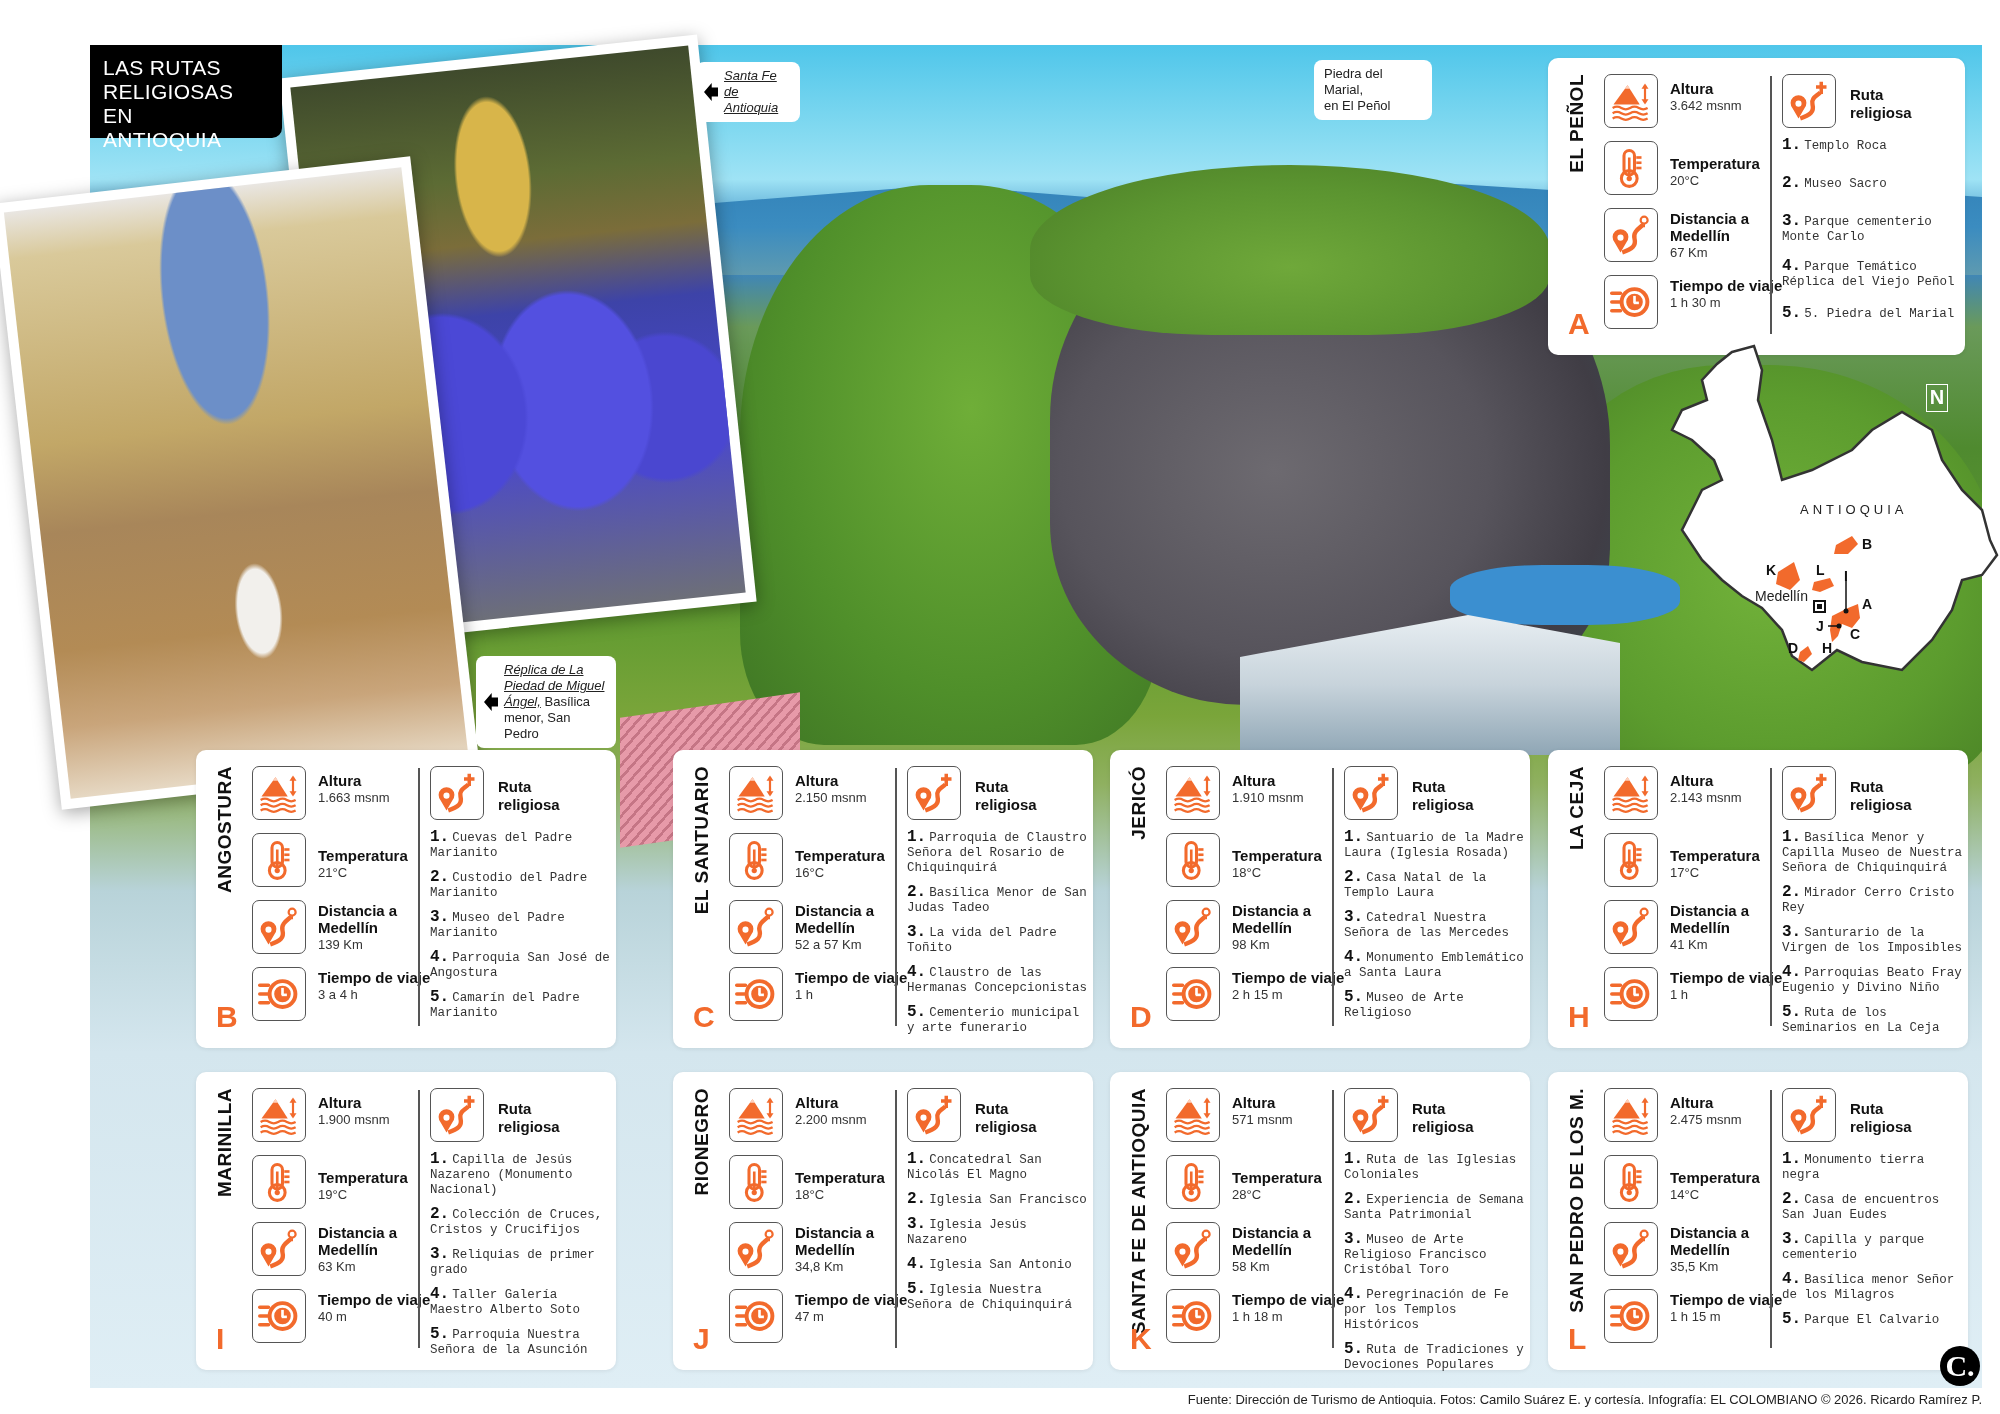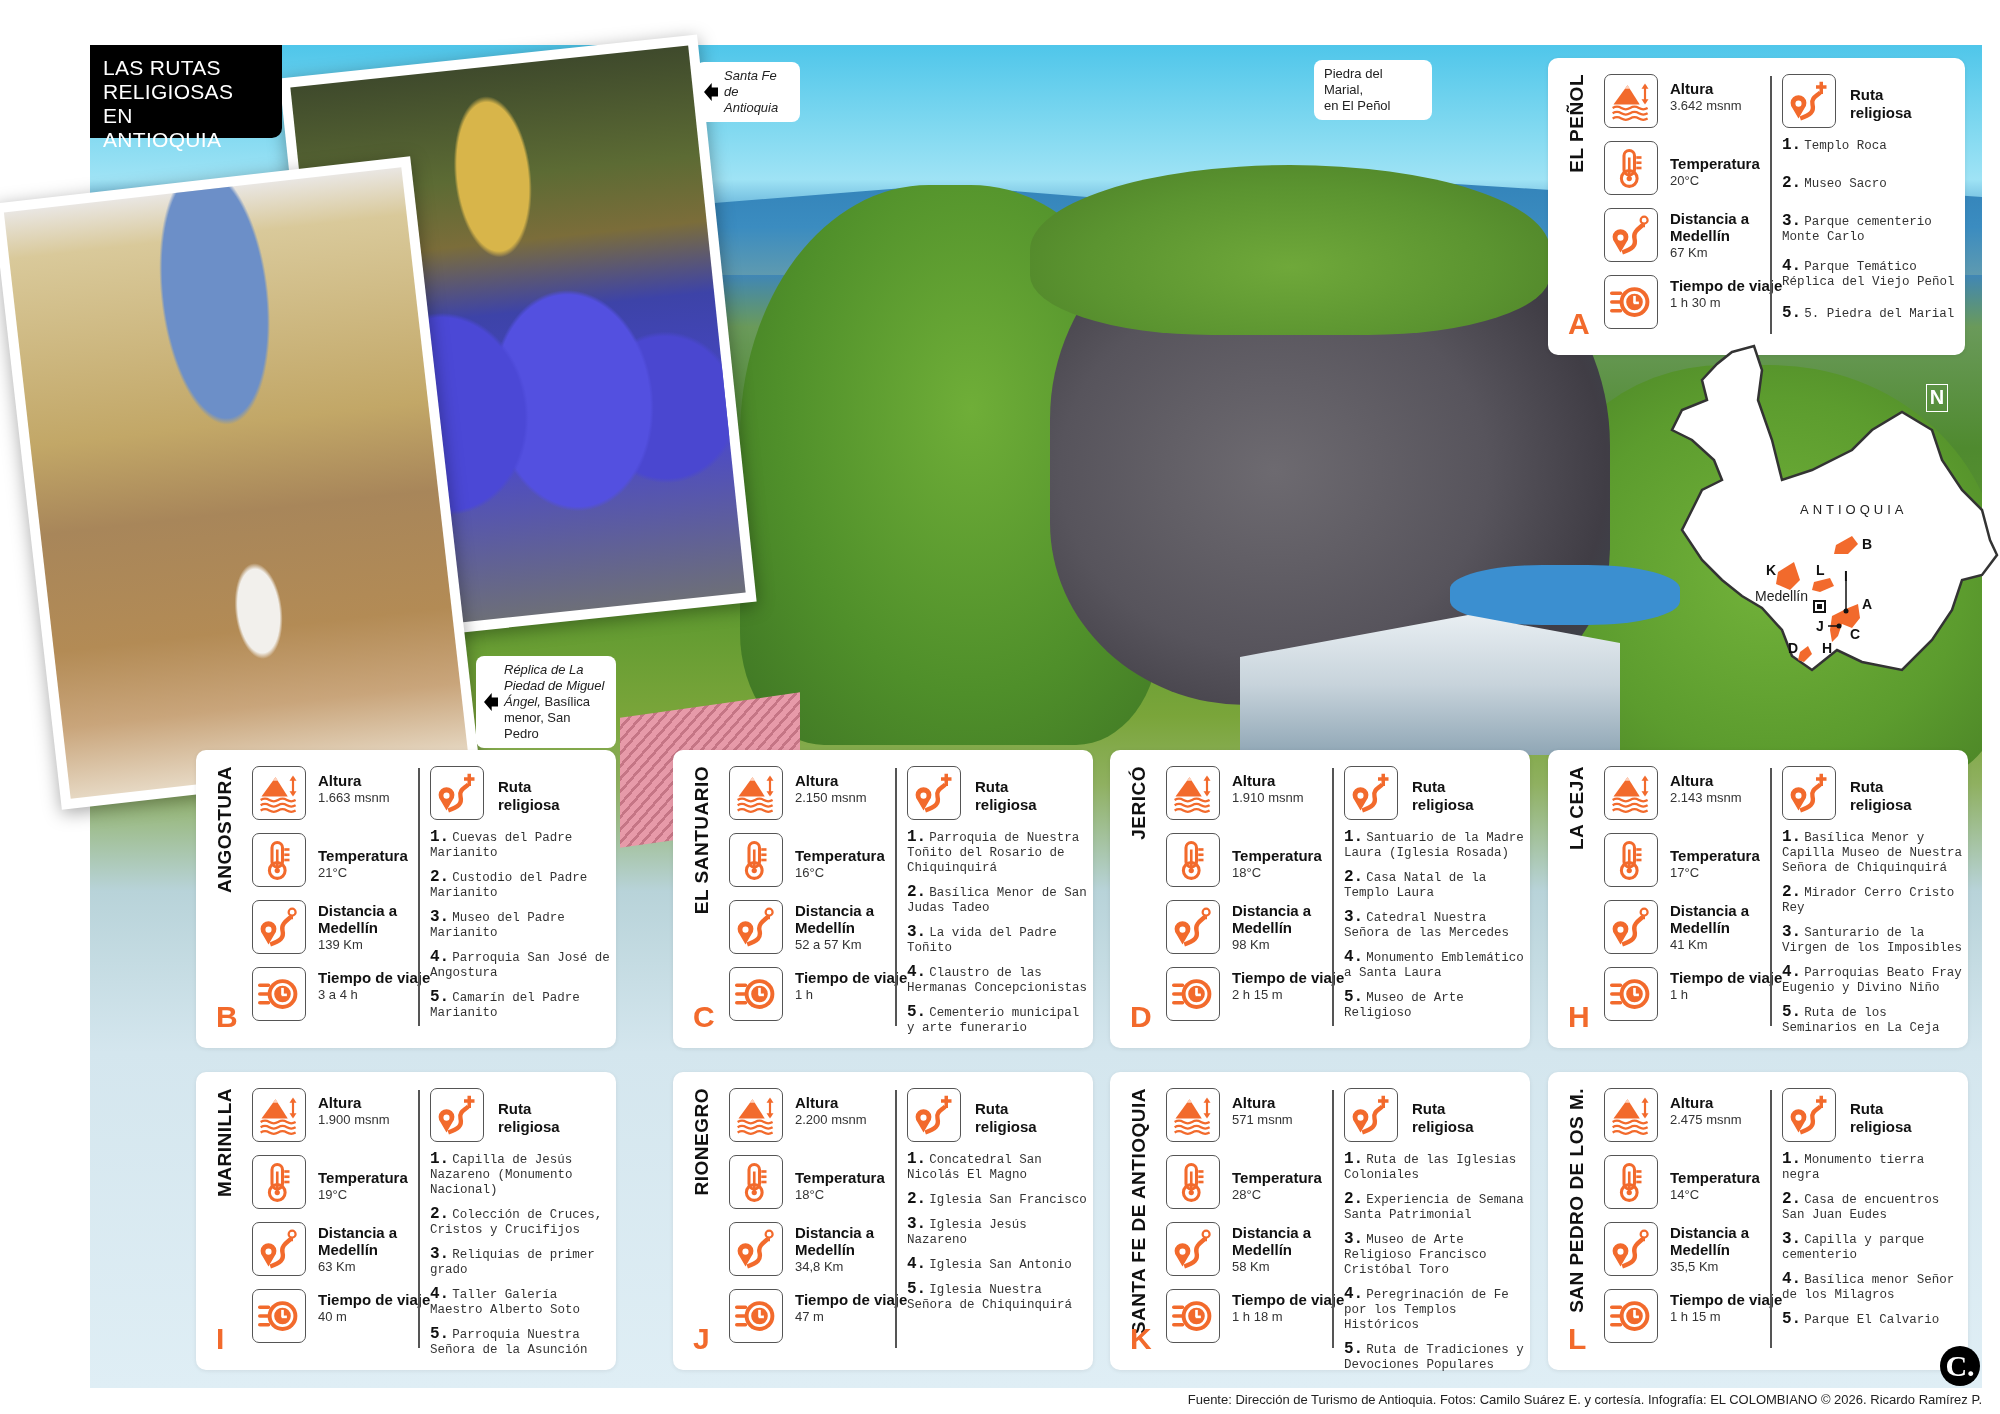--- a/index.html
+++ b/index.html
@@ -86,21 +86,21 @@
 
   
   .caption {
     position: absolute; background: #fff; border-radius: 8px;
     padding: 6px 10px 6px 28px; font-size: 13px; line-height: 16px; color: #222; z-index: 6;
   }
   .caption .arrow {
     position: absolute; left: 8px; top: 50%; width: 14px; height: 18px; margin-top: -9px;
     background: #000; clip-path: polygon(0 50%, 55% 0, 55% 25%, 100% 25%, 100% 75%, 55% 75%, 55% 100%);
   }
-  .caption .ital { font-style: italic; }
+  .caption .ital { font-style: italic; text-decoration: underline; }
   .cap-santafe { left: 696px; top: 62px; width: 104px; }
   .cap-pieta { left: 476px; top: 656px; width: 140px; }
   .cap-marial { left: 1314px; top: 60px; padding-left: 10px; width: 118px; }
 
   
   .card {
     position: absolute; background: #fff; border-radius: 10px; z-index: 7;
     box-shadow: 0 1px 4px rgba(0,0,0,0.08);
   }
   .card .town {
@@ -457,21 +457,21 @@
     <div class="route">
       <div class="route-head">
         <div class="ibox">
             <svg>
               <use href="#ic-ruta"></use>
             </svg>
           </div>
         <div class="rl" style="width:80px">Ruta religiosa</div>
       </div>
       <ol>
-        <li><b>1.</b><span>Parroquia de Nuestra Toñito del Rosario de Chiquinquirá</span></li>
+        <li><b>1.</b><span>Parroquia de Claustro Señora del Rosario de Chiquinquirá</span></li>
         <li><b>2.</b><span>Basílica Menor de San Judas Tadeo</span></li>
         <li><b>3.</b><span>La vida del Padre Toñito</span></li>
         <li><b>4.</b><span>Claustro de las Hermanas Concepcionistas</span></li>
         <li><b>5.</b><span>Cementerio municipal y arte funerario</span></li>
       </ol>
     </div>
   </div>
     <div class="card card-D">
     <div class="town">
         <span>JERICÓ</span>

